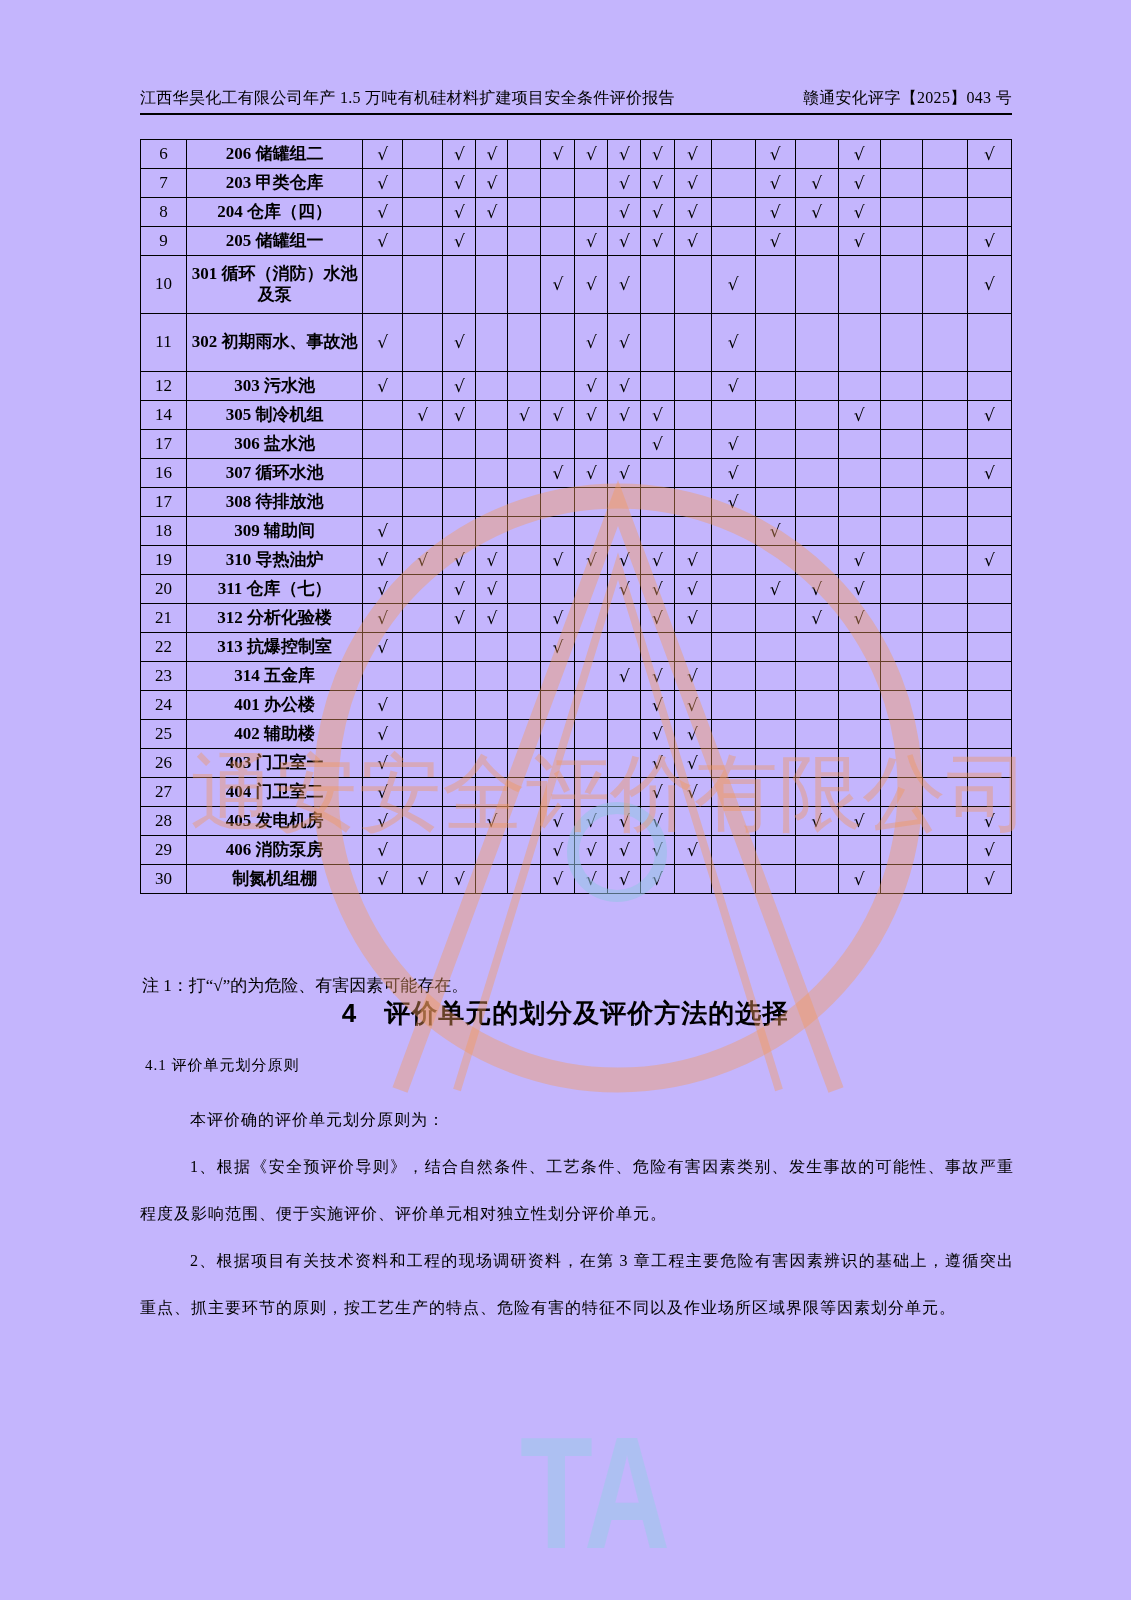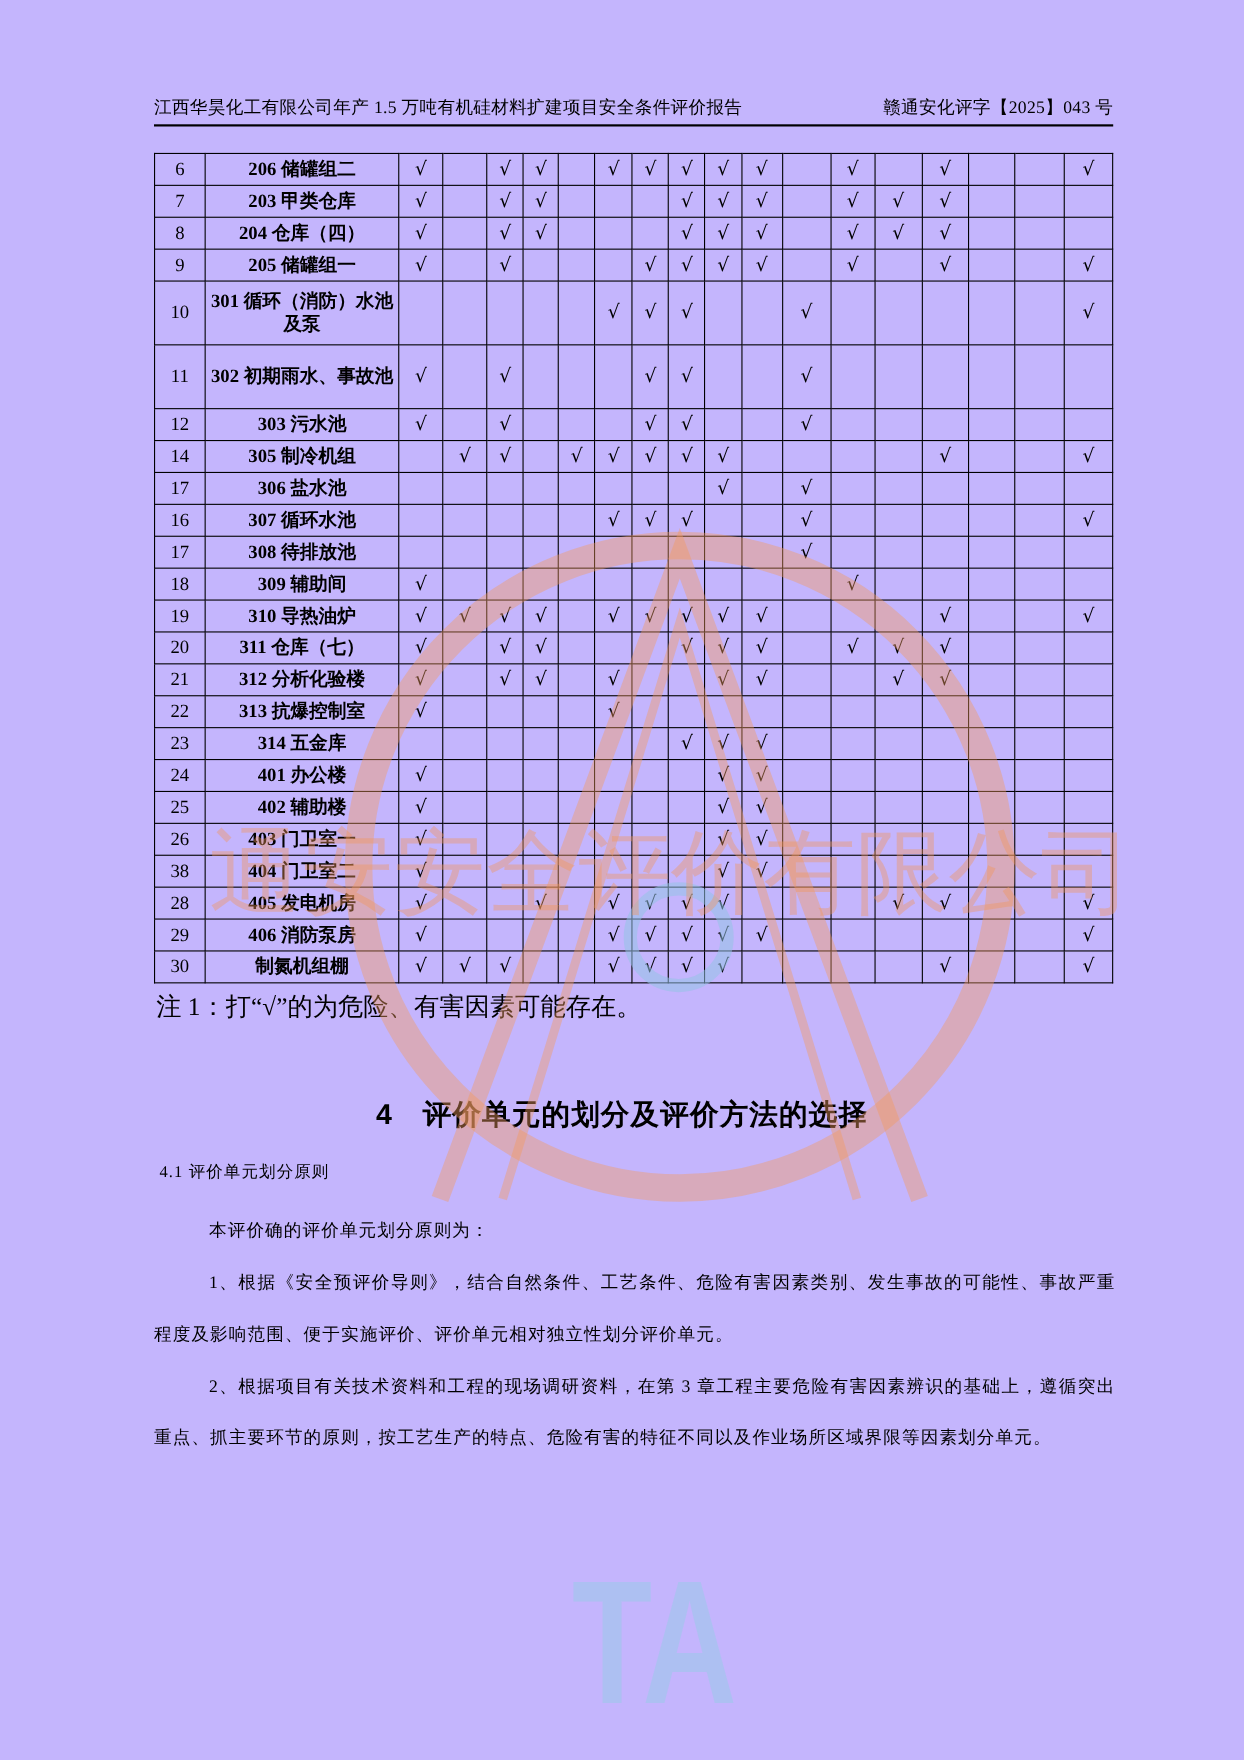--- a/index.html
+++ b/index.html
@@ -11,21 +11,21 @@
 
   .header { position:absolute; left:140px; width:872px; top:88px; display:flex; justify-content:space-between; font-size:16px; letter-spacing:0.3px; }
   .header-rule { position:absolute; left:140px; width:872px; top:113px; border-top:2.5px solid #000; }
 
   table.hazard { position:absolute; left:140px; top:139px; width:872px; border-collapse:collapse; table-layout:fixed; border:1.5px solid #000; }
   table.hazard td { border:1px solid #000; text-align:center; vertical-align:middle; font-size:17px; height:29px; line-height:1.18; padding:0 2px; overflow:hidden; }
   table.hazard tr.tall td { height:58px; }
   td.c-chk { font-family:"DejaVu Sans","Liberation Sans",sans-serif; font-size:15px; }
   td.c-name { padding:0 4px;font-weight:bold; }
 
-  .note { position:absolute; left:142px; top:900px; font-size:23px; }
+  .note { position:absolute; left:142px; top:974px; font-size:17px; }
 
   .section-title { position:absolute; left:0; width:100%; top:996px; text-align:center; font-size:26px; font-weight:bold; font-family:"Liberation Sans","DejaVu Sans",sans-serif; letter-spacing:1px; }
   .subsection { position:absolute; left:145px; top:1056px; font-size:15px; font-weight:normal; letter-spacing:1px; }
 
   .body-text { position:absolute; left:140px; width:874px; top:1096px; font-size:16px; line-height:47px; text-align:justify; letter-spacing:1px; }
   .body-text p { text-indent:50px; }
 </style>
 </head>
 <body>
 
@@ -476,21 +476,21 @@
             <td class="c-chk">√</td>
             <td class="c-chk"></td>
             <td class="c-chk"></td>
             <td class="c-chk"></td>
             <td class="c-chk"></td>
             <td class="c-chk"></td>
             <td class="c-chk"></td>
             <td class="c-chk"></td>
           </tr>
           <tr>
-            <td class="c-no">38</td>
+            <td class="c-no">27</td>
             <td class="c-name">404 门卫室二</td>
             <td class="c-chk">√</td>
             <td class="c-chk"></td>
             <td class="c-chk"></td>
             <td class="c-chk"></td>
             <td class="c-chk"></td>
             <td class="c-chk"></td>
             <td class="c-chk"></td>
             <td class="c-chk"></td>
             <td class="c-chk">√</td>

